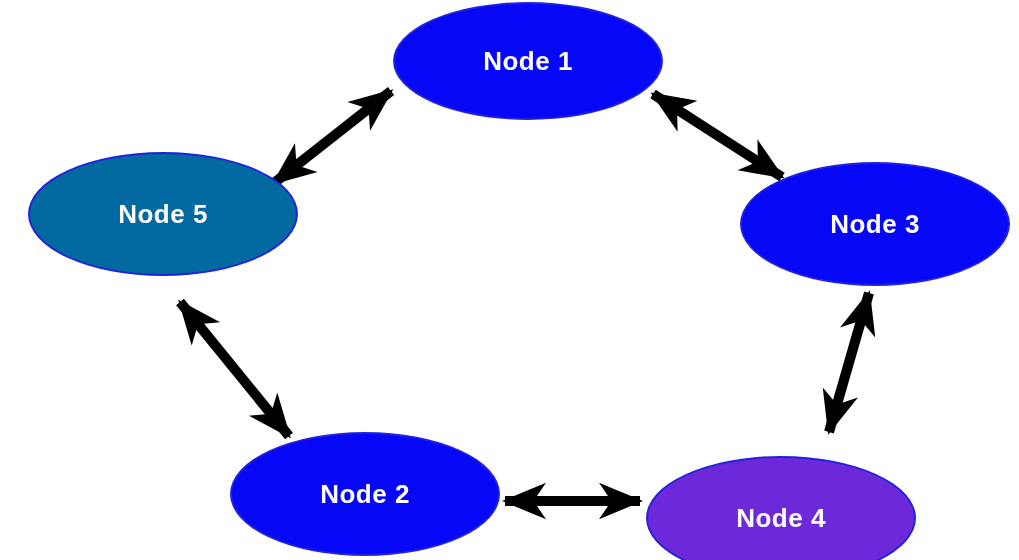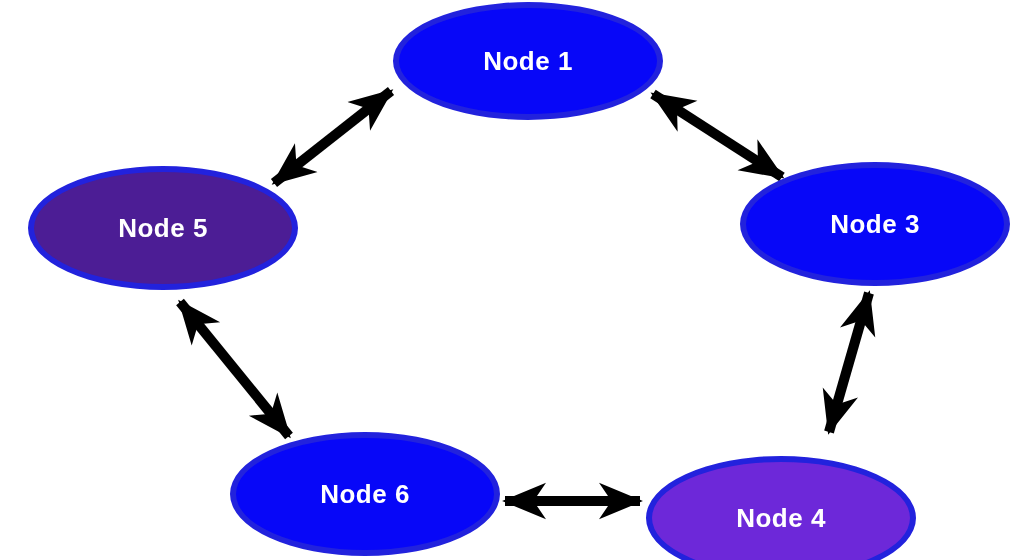--- a/index.html
+++ b/index.html
@@ -19,21 +19,21 @@
     position: absolute;
     left: 0;
     top: 0;
     width: 1019px;
     height: 560px;
     display: block;
   }
   .node {
     position: absolute;
     border-radius: 50%;
-    border: 6px solid #3b82f6;
+    border: 2px solid #3b82f6;
     box-sizing: border-box;
     display: flex;
     align-items: center;
     justify-content: center;
     cursor: default;
   }
   .node .label {
     color: #ffffff;
     font-size: 26px;
     font-weight: bold;
@@ -60,23 +60,23 @@
       <line x1="505" y1="501" x2="640" y2="501" stroke="#000000" stroke-width="10" marker-start="url(#arrowhead)" marker-end="url(#arrowhead)"></line>
       <line x1="289" y1="436" x2="180" y2="302" stroke="#000000" stroke-width="10" marker-start="url(#arrowhead)" marker-end="url(#arrowhead)"></line>
     </svg>
 
   <div class="node" style="left: 393px; top: 2px; width: 270px; height: 118px; background: rgb(7, 7, 248); border-color: rgb(34, 34, 221);">
     <span class="label">Node 1</span>
   </div>
   <div class="node" style="left: 740px; top: 162px; width: 270px; height: 124px; background: rgb(7, 7, 248); border-color: rgb(34, 34, 221); text-align: center;">
     <span class="label">Node 3</span>
   </div>
-  <div class="node" style="left: 28px; top: 166px; width: 270px; height: 124px; background: #4c1d95; border-color: rgb(34, 34, 221);">
+  <div class="node" style="left: 28px; top: 152px; width: 270px; height: 124px; background: #0369a1; border-color: rgb(34, 34, 221);">
     <span class="label">Node 5</span>
   </div>
   <div class="node" style="left: 230px; top: 432px; width: 270px; height: 124px; background: rgb(7, 7, 248); border-color: rgb(34, 34, 221);">
-    <span class="label">Node 6</span>
+    <span class="label">Node 2</span>
   </div>
   <div class="node" style="left: 646px; top: 456px; width: 270px; height: 124px; background: #6d28d9; border-color: rgb(34, 34, 221);">
     <span class="label">Node 4</span>
   </div>
 
 </div>
 
 </body></html>

